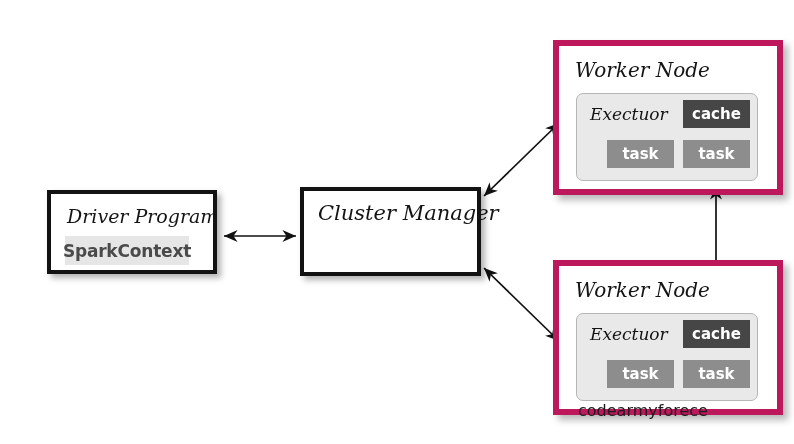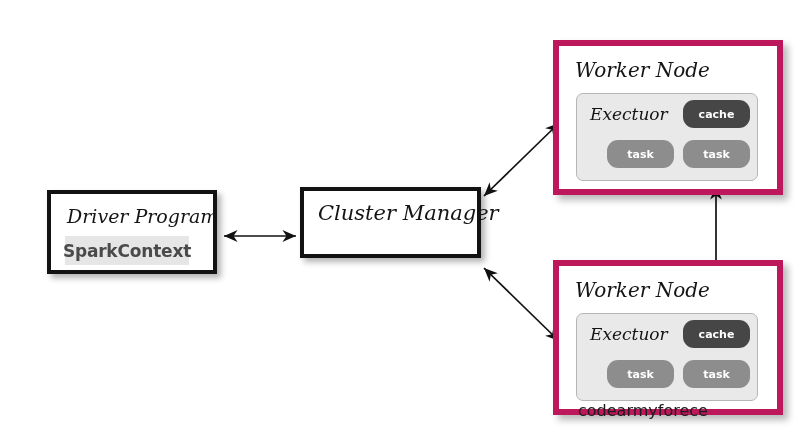--- a/index.html
+++ b/index.html
@@ -108,22 +108,21 @@
     white-space: nowrap;
   }
   .chip {
     position: absolute;
     display: flex;
     align-items: center;
     justify-content: center;
     font-family: "DejaVu Sans", sans-serif;
     font-weight: bold;
     color: #ffffff;
-    font-size: 11px;
-    border-radius: 11px;
+    font-size: 15px;
   }
   .chip-cache {
     left: 106px;
     top: 6px;
     width: 67px;
     height: 28px;
     background: #464646;
   }
   .chip-task-left {
     left: 30px;
@@ -172,21 +171,21 @@
     <line x1="484" y1="268" x2="559" y2="341" stroke="#111111" stroke-width="1.7" marker-start="url(#ah-start)" marker-end="url(#ah-end)"></line>
 
     <line x1="716" y1="186" x2="716" y2="302" stroke="#111111" stroke-width="1.7" marker-start="url(#ah-start)" marker-end="url(#ah-end)"></line>
   </svg>
 
   <div class="hard-box" id="driver-box" style="left:47px; top:190px; width:170px; height:84px;">
     <div class="box-title" id="driver-title">Driver Program</div>
     <div class="sparkcontext">SparkContext</div>
   </div>
 
-  <div class="hard-box" id="cluster-manager-box" style="left:300px; top:187px; width:181px; height:71px;padding-left:16px;">
+  <div class="hard-box" id="cluster-manager-box" style="left:300px; top:187px; width:181px; height:89px;padding-left:16px;">
     <div class="box-title" id="cm-title">Cluster Manager</div>
   </div>
 
   <div class="soft-box" id="worker-node-1" style="left:553px; top:40px; width:230px; height:155px;">
     <div class="box-title worker-title">Worker Node</div>
 
     <div class="executor-panel">
       <div class="executor-label">Exectuor</div>
       <div class="chip chip-cache">cache</div>
       <div class="chip chip-task-left">task</div>

